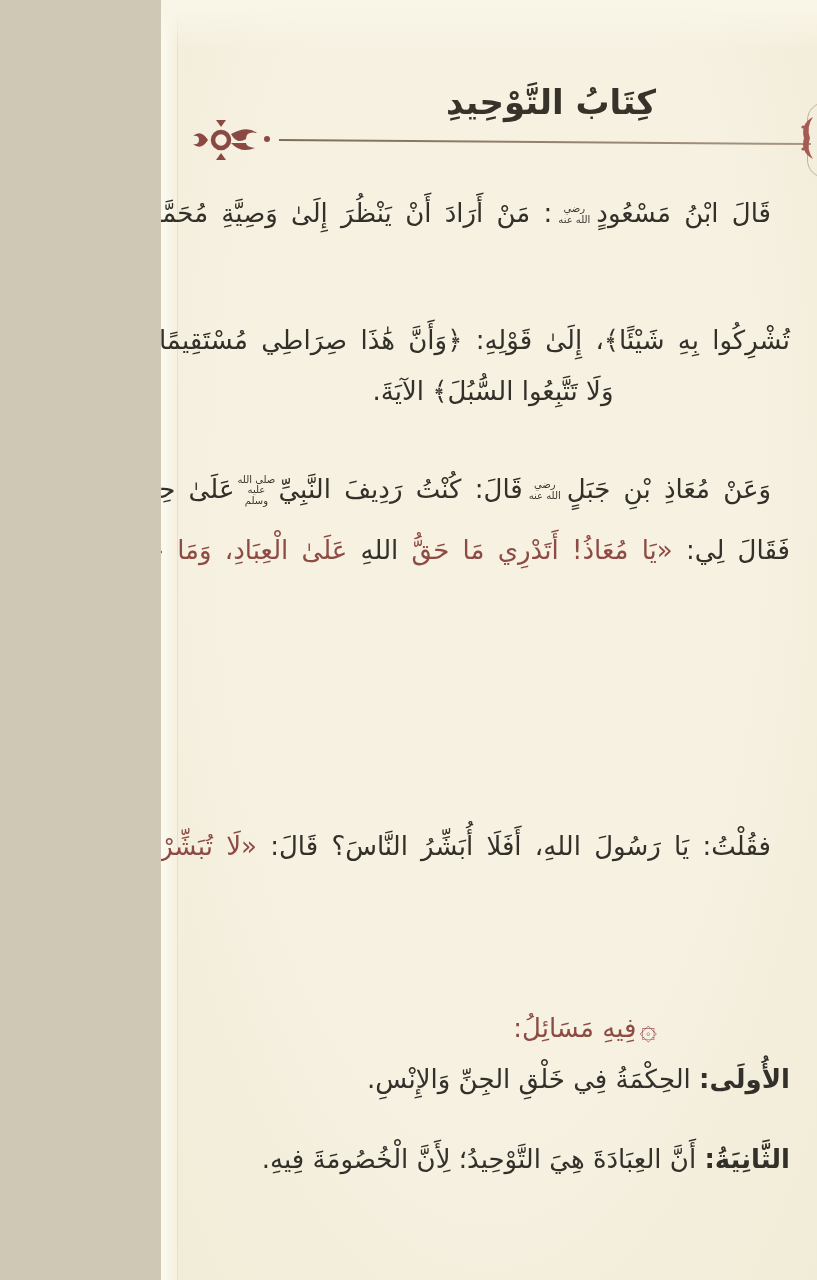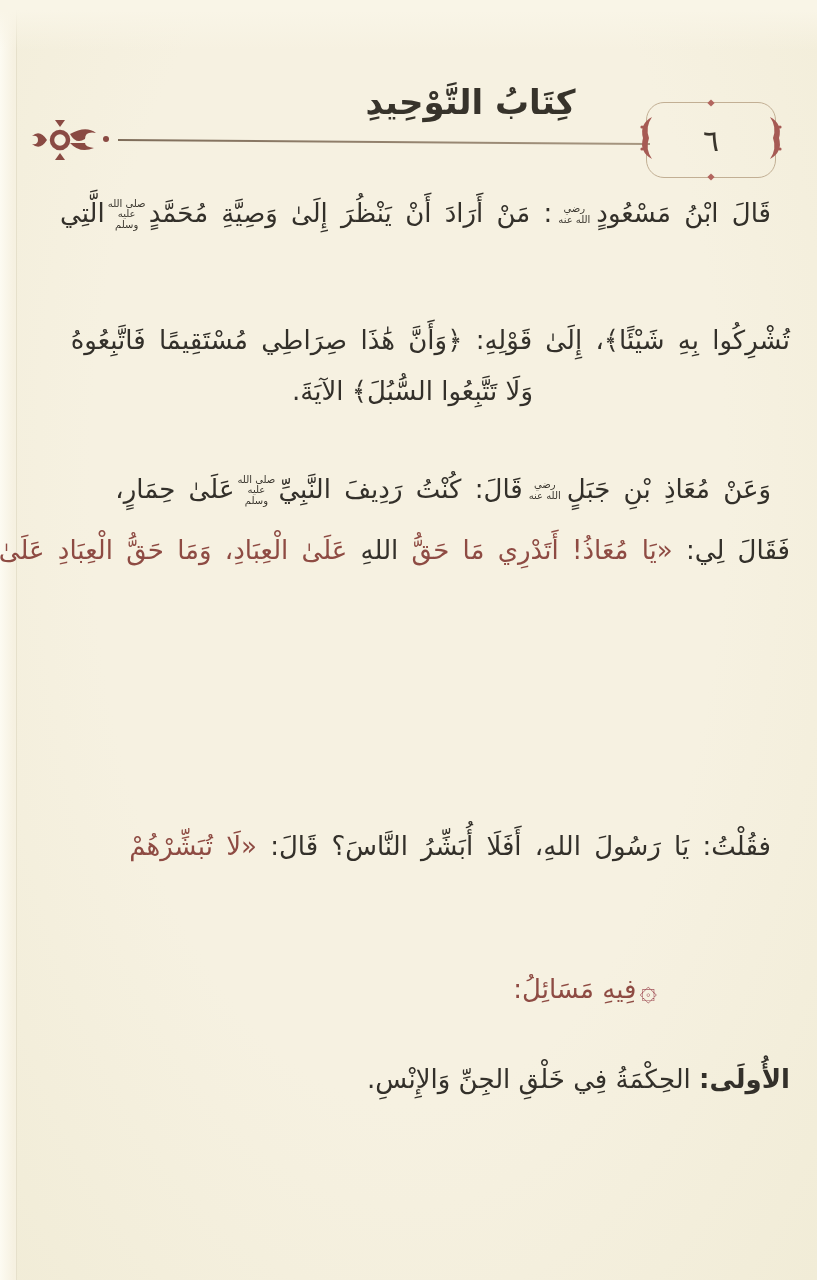--- a/index.html
+++ b/index.html
@@ -1,17 +1,17 @@
 <!DOCTYPE html>
 <html lang="ar" dir="rtl"><head>
 <meta charset="utf-8">
 <style>
   html,body{margin:0;padding:0;background:#cfc8b4;}
   .page{
-    position:relative;width:817px;height:1280px;overflow:hidden;
+    position:relative;width:656px;height:1280px;overflow:hidden;
     background:radial-gradient(ellipse at 50% 38%, #f6f1e1 55%, #f1ecd7 100%);
     font-family:"DejaVu Sans", sans-serif;direction:rtl;
     color:#33302a;
   }
   .scan-edge{position:absolute;left:0;top:0;bottom:0;width:16px;
     background:linear-gradient(90deg,#fdfbf2 0%,#f6f1e1 85%);border-right:1px solid #e6e0cb;}
   .scan-top{position:absolute;left:0;top:0;right:0;height:50px;
     background:linear-gradient(180deg,#f9f5e7 20%,rgba(249,245,231,0) 100%);}
   
   .title{
@@ -112,19 +112,22 @@
   </div>
   <div class="line indent fill" style="top:461px">
     <span>وَعَنْ مُعَاذِ بْنِ جَبَلٍ</span><span class="hon">رضي الله عنه</span><span>قَالَ: كُنْتُ رَدِيفَ النَّبِيِّ</span><span class="hon">صلى الله عليه وسلم</span><span>عَلَىٰ حِمَارٍ،</span>
   </div>
 
 
   <div class="line indent fill" style="top:818px">
     <span>فقُلْتُ: يَا رَسُولَ اللهِ، أَفَلَا أُبَشِّرُ النَّاسَ؟ قَالَ: </span><span class="red">«لَا تُبَشِّرْهُمْ</span>
   </div>
 
-  <div class="masail-head" style="top:961px">
+  <div class="masail-head" style="top:1000px">
     <span class="star">۞</span><span>فِيهِ مَسَائِلُ:</span>
   </div>
   <div class="line" style="top:1051px">
     <span class="b">الأُولَى:</span><span> الحِكْمَةُ فِي خَلْقِ الجِنِّ وَالإِنْسِ.</span>
   </div>
+  <div class="line" style="top:1131px">
+    <span class="b">الثَّانِيَةُ:</span><span> أَنَّ العِبَادَةَ هِيَ التَّوْحِيدُ؛ لِأَنَّ الْخُصُومَةَ فِيهِ.</span>
+  </div>
 </div>
 
 </body></html>

